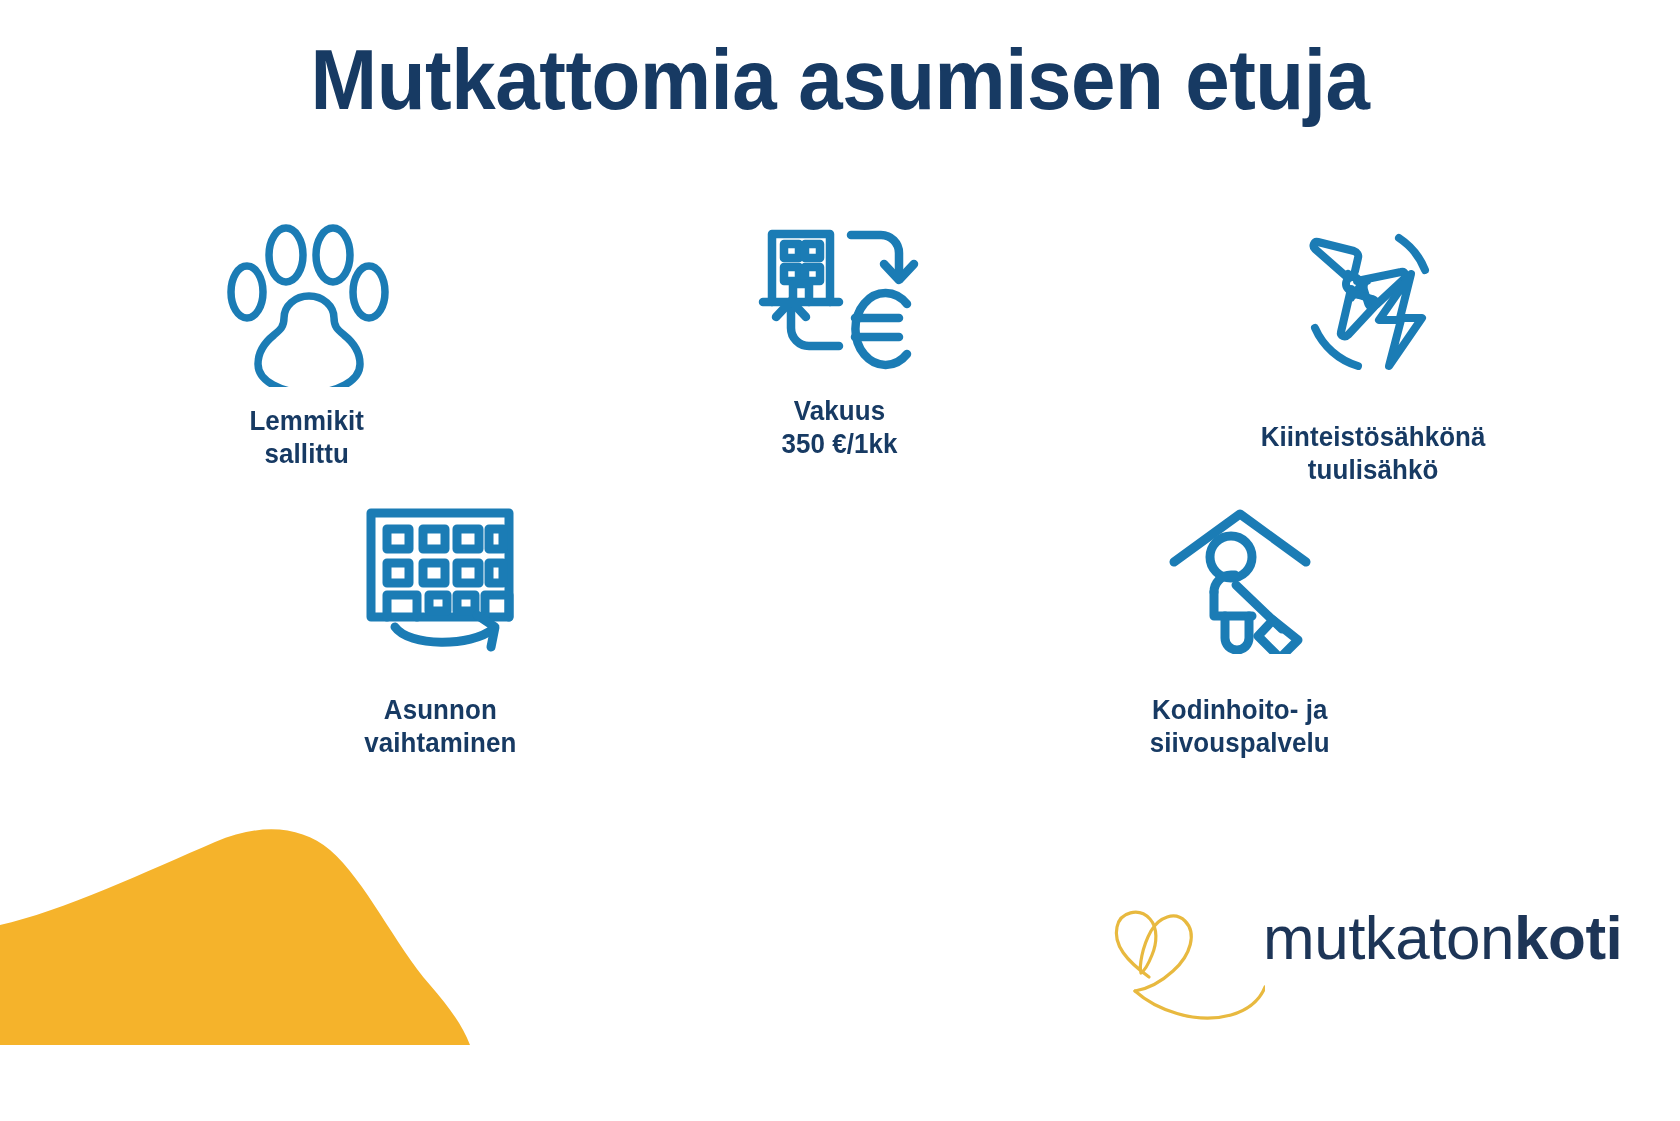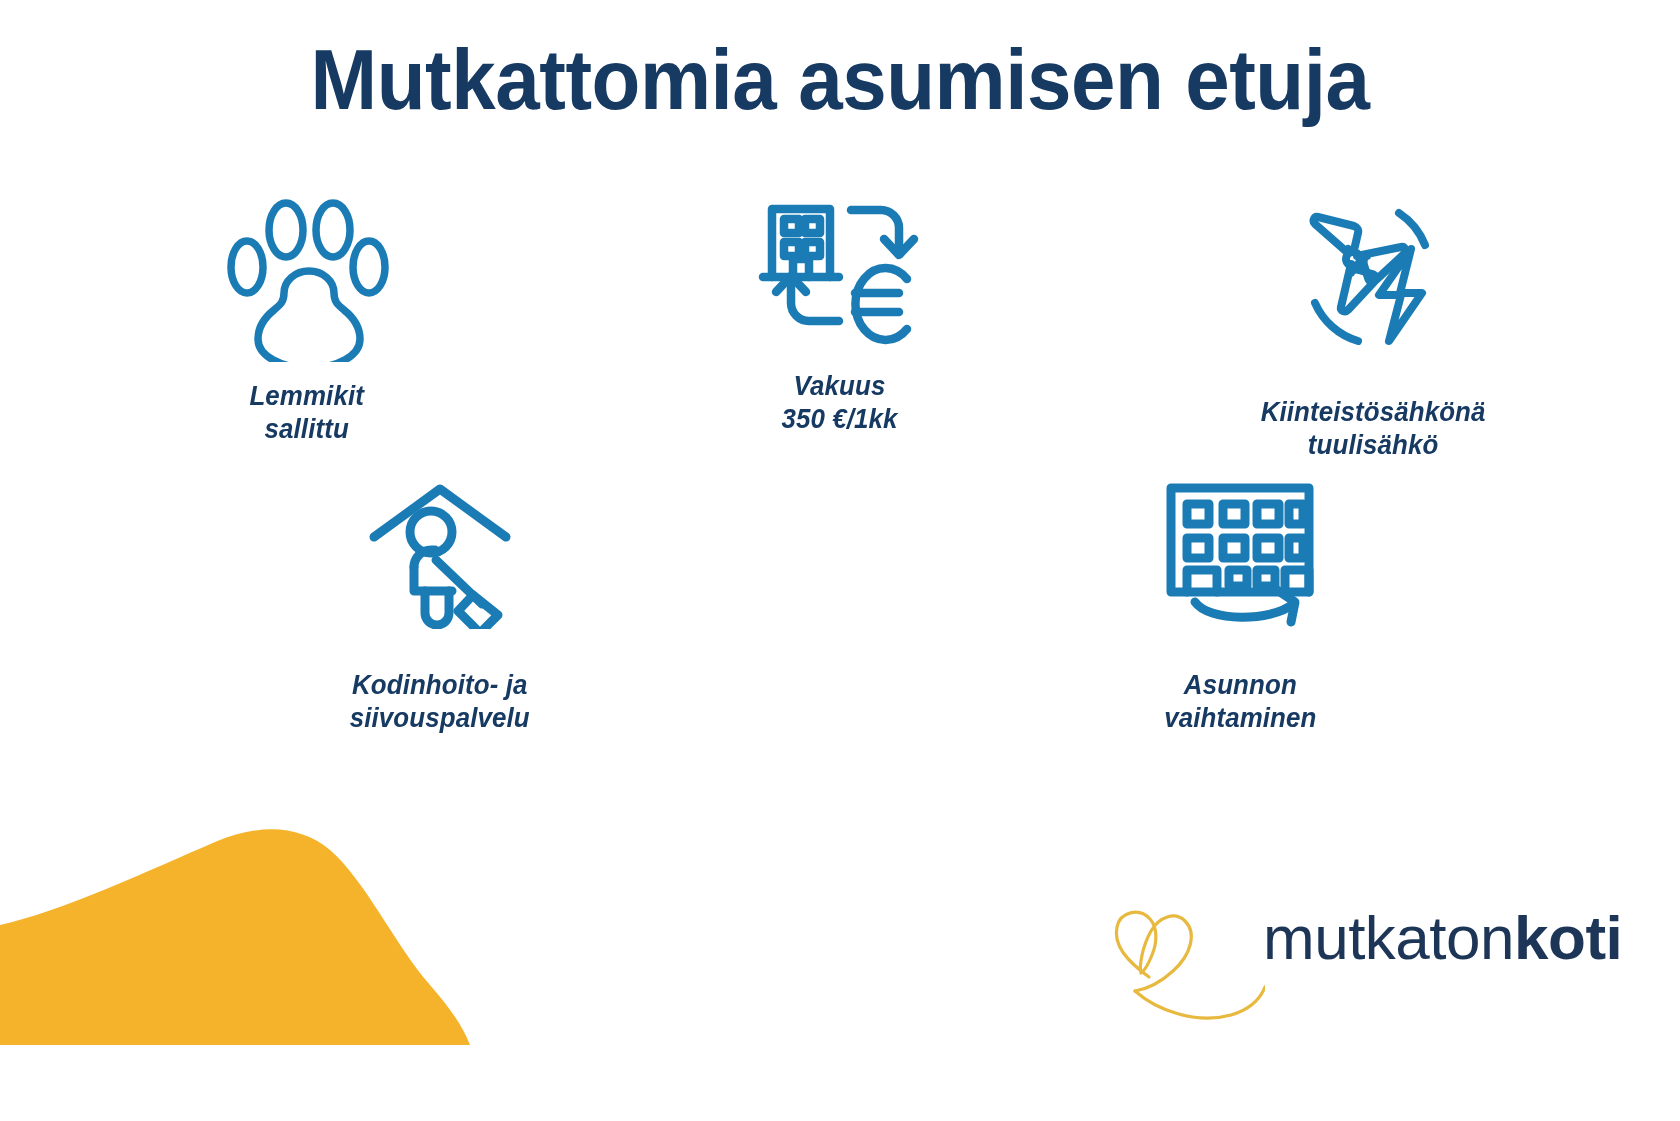--- a/index.html
+++ b/index.html
@@ -30,23 +30,22 @@
     transform: scaleX(0.93);
     transform-origin: center top;
     white-space: nowrap;
     line-height: 1.05;
   }
 
   
   #benefits {
     position: absolute;
     left: 40px;
-    top: 184px;
+    top: 209px;
     width: 1600px;
-    font-style: italic;
   }
   .benefit-row {
     display: flex;
     width: 100%;
   }
   .benefit {
     flex: 1 1 0;
     display: flex;
     flex-direction: column;
     align-items: center;
@@ -188,41 +187,20 @@
       </div>
       <div class="benefit-label">Kiinteistösähkönä
 tuulisähkö</div>
     </div>
 
   </div>
 
   <div class="benefit-row row2">
 
 
-
-    <div class="benefit nudge-down-1">
-      <div class="icon-wrap">
-        <svg width="152" height="150" viewBox="0 0 152 150" fill="none" stroke="#1b7cb5" stroke-width="9" stroke-linecap="round" stroke-linejoin="round">
-
-          <path d="M10 58 76 10l66 48"></path>
-
-          <circle cx="67" cy="53" r="21"></circle>
-
-          <path d="M50 88a17 17 0 0 1 17-17h4"></path>
-          <path d="M50 88v24h38"></path>
-          <path d="M61 112v22a12 12 0 0 0 24 0v-22"></path>
-
-          <path d="M72 81l46 44"></path>
-
-          <path d="M109 116 94 132l22 22 18-18z"></path>
-        </svg>
-      </div>
-      <div class="benefit-label">Kodinhoito- ja
-siivouspalvelu</div>
-    </div>
 
     <div class="benefit nudge-down-1">
       <div class="icon-wrap">
         <svg width="158" height="152" viewBox="0 0 158 152" fill="none" stroke="#1b7cb5" stroke-width="9" stroke-linecap="round" stroke-linejoin="round">
           <rect x="10" y="10" width="138" height="104"></rect>
           <rect x="26" y="26" width="22" height="20"></rect>
           <rect x="62" y="26" width="22" height="20"></rect>
           <rect x="96" y="26" width="22" height="20"></rect>
           <rect x="128" y="26" width="14" height="20"></rect>
           <rect x="26" y="60" width="22" height="20"></rect>
@@ -235,20 +213,41 @@
           <path d="M124 114V92h24v22"></path>
 
           <path d="M34 124c14 20 76 20 98 2"></path>
           <path d="M116 112l18 12-4 20"></path>
         </svg>
       </div>
       <div class="benefit-label">Asunnon
 vaihtaminen</div>
     </div>
 
+    <div class="benefit nudge-down-1">
+      <div class="icon-wrap">
+        <svg width="152" height="150" viewBox="0 0 152 150" fill="none" stroke="#1b7cb5" stroke-width="9" stroke-linecap="round" stroke-linejoin="round">
+
+          <path d="M10 58 76 10l66 48"></path>
+
+          <circle cx="67" cy="53" r="21"></circle>
+
+          <path d="M50 88a17 17 0 0 1 17-17h4"></path>
+          <path d="M50 88v24h38"></path>
+          <path d="M61 112v22a12 12 0 0 0 24 0v-22"></path>
+
+          <path d="M72 81l46 44"></path>
+
+          <path d="M109 116 94 132l22 22 18-18z"></path>
+        </svg>
+      </div>
+      <div class="benefit-label">Kodinhoito- ja
+siivouspalvelu</div>
+    </div>
+
   </div>
 </div>
 
 <svg id="yellow-blob" viewBox="0 0 500 290">
   <path d="M0 155 C60 142 150 100 215 72 C260 53 300 55 330 80
            C365 110 395 175 430 215 C448 236 462 254 470 275 L0 275 Z" fill="#f5b32b"></path>
 </svg>
 
 <div id="logo">
   <svg id="logo-mark" width="170" height="150" viewBox="0 0 170 150" fill="none" stroke="#e8b93f" stroke-width="3.2" stroke-linecap="round" stroke-linejoin="round">

